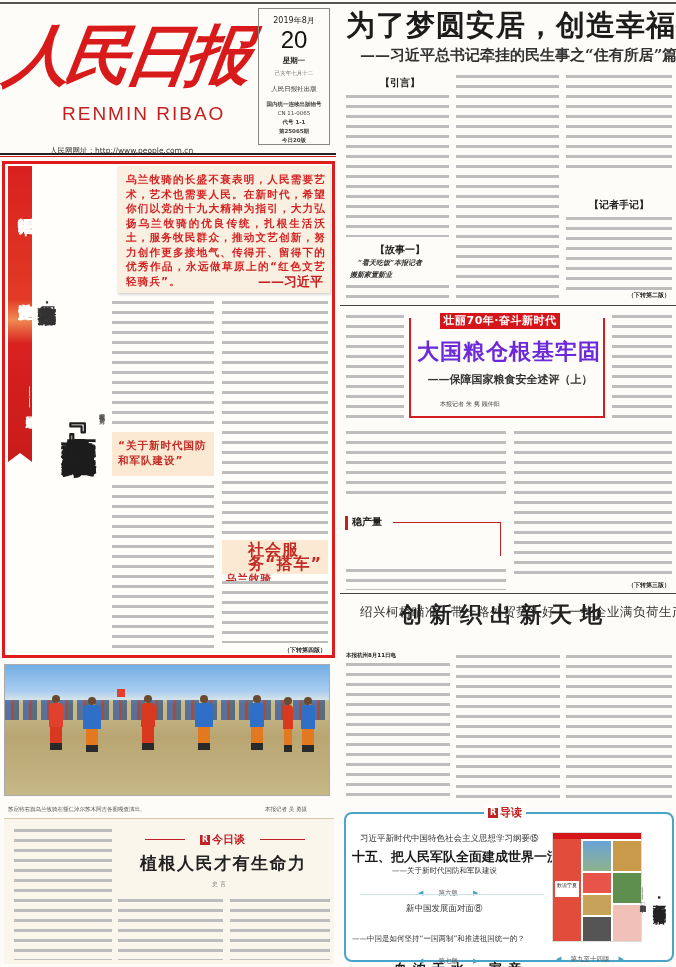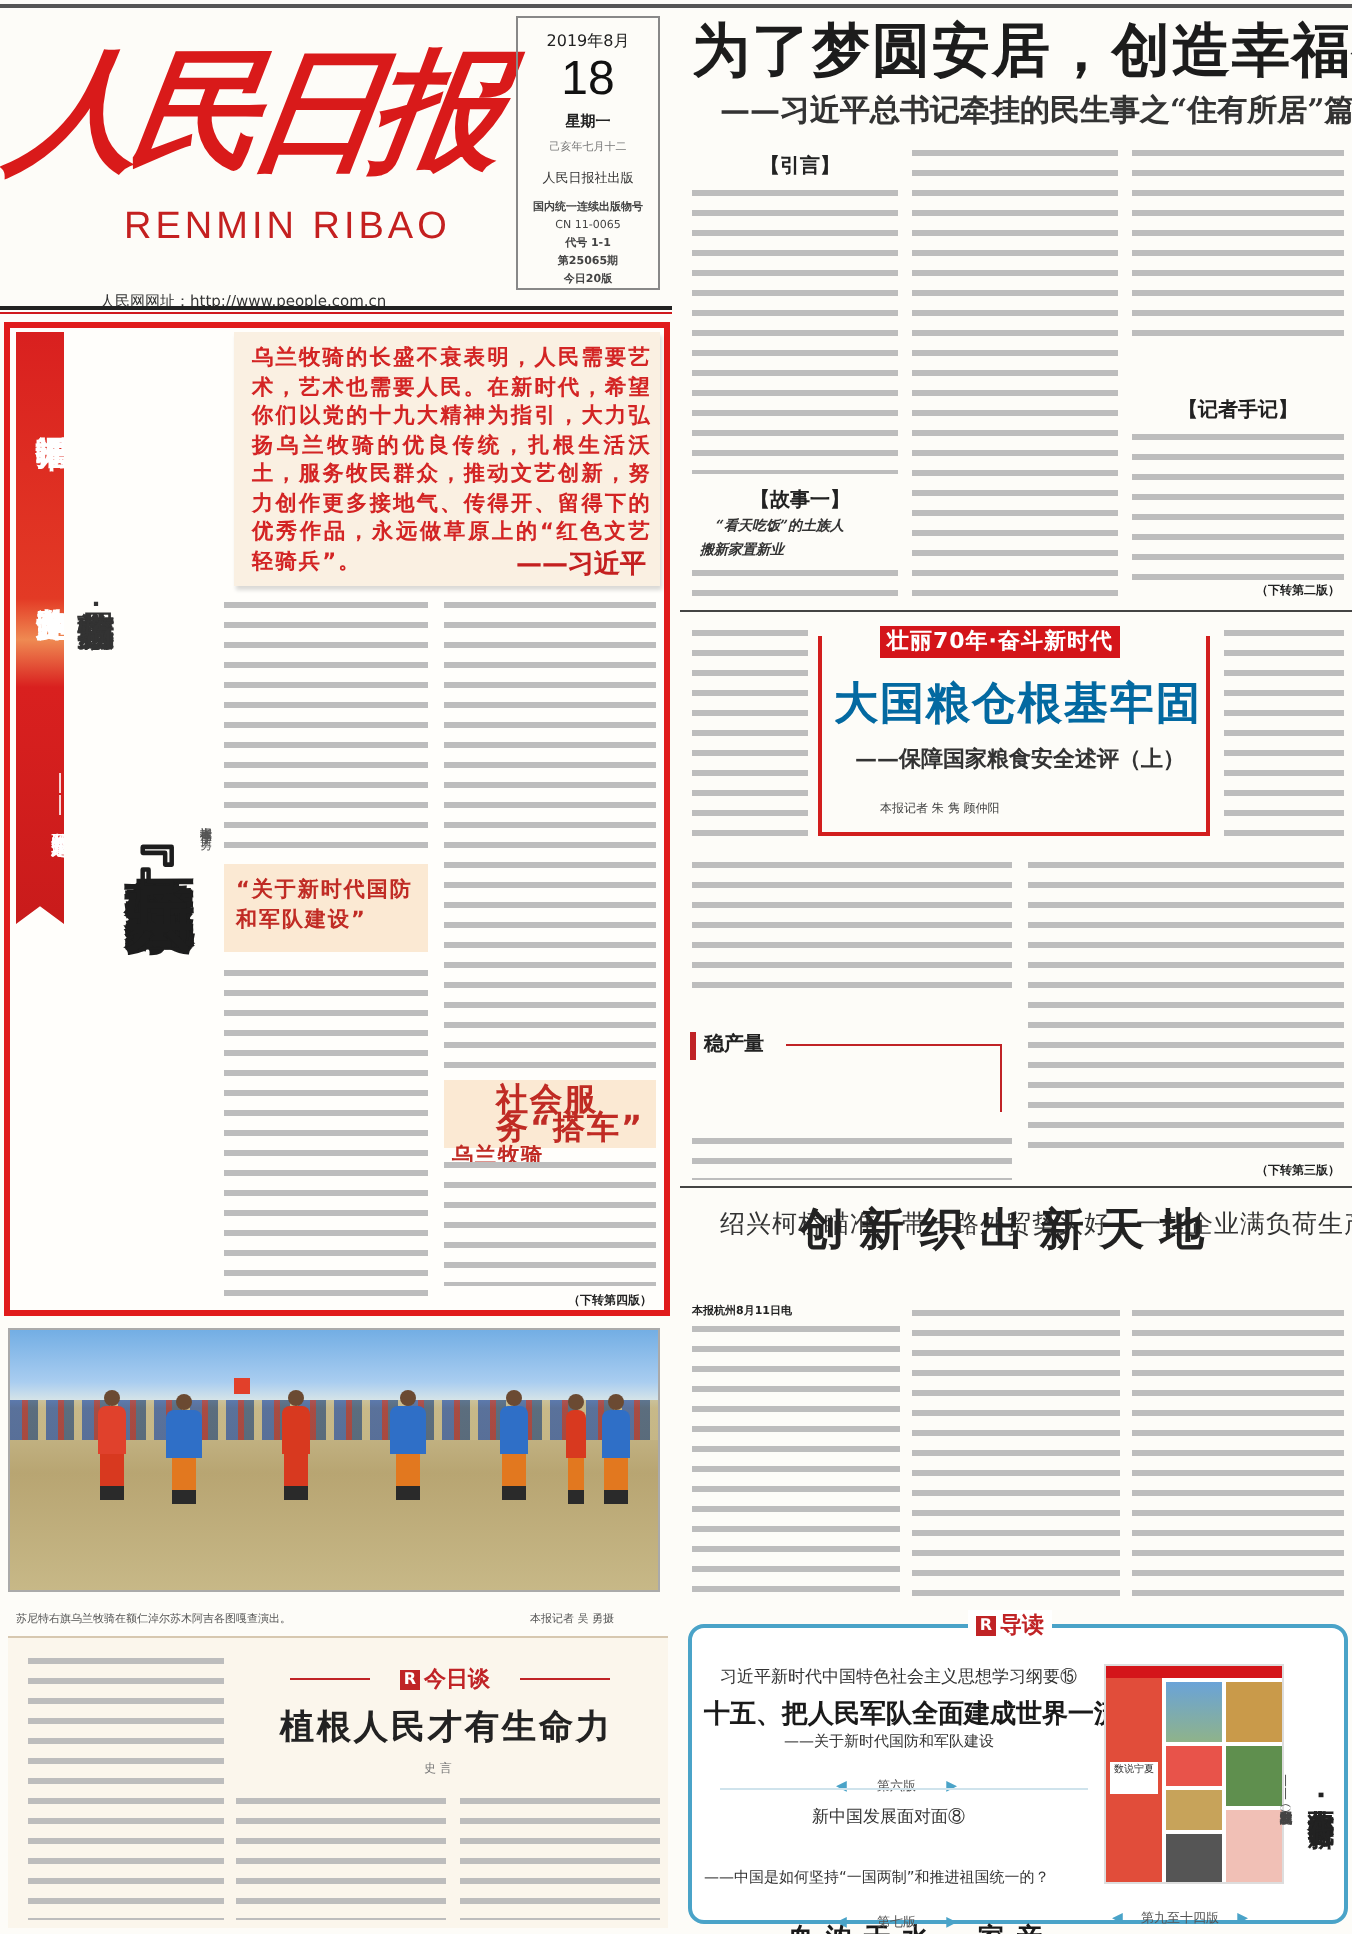--- a/index.html
+++ b/index.html
@@ -69,21 +69,21 @@
   
   .comment-box { left: 4px; top: 818px; width: 330px; height: 146px; background: #fbf6ec; border-top: 1px solid #d7c8b0; }
   .today-label { left: 200px; top: 832px; color: #c02326; font-weight: bold; font-size: 11px; }
   .r-badge { display: inline-block; width: 10px; height: 10px; background: #c02326; color: #fff; font-size: 8px; line-height: 10px; text-align: center; margin-right: 2px; vertical-align: 1px; }
   .today-rule { height: 1px; background: #c02326; }
   .comment-title { left: 140px; top: 852px; font-size: 17px; font-weight: bold; color: #222; letter-spacing: 1.5px; }
 
   
   .grain-box { left: 409px; top: 318px; width: 196px; height: 100px; border: 2px solid #d21e1e; border-top: none; }
   .grain-tag { left: 440px; top: 313px; width: 120px; height: 16px; background: #d4151a; color: #fff; font-size: 11px; font-weight: bold; text-align: center; line-height: 16px; letter-spacing: 0.5px; }
-  .grain-title { left: 414px; top: 337px; width: 190px; text-align: center; font-size: 22px; font-weight: bold; color: #0369a1; letter-spacing: 1px; }
+  .grain-title { left: 414px; top: 337px; width: 190px; text-align: center; font-size: 22px; font-weight: bold; color: #6d28d9; letter-spacing: 1px; }
   .grain-sub { left: 425px; top: 372px; width: 170px; text-align: center; font-family: "DejaVu Serif", serif; font-size: 11px; font-weight: bold; color: #333; }
   .grain-byline { left: 440px; top: 400px; font-size: 6px; color: #444; }
 
   .stable-box { left: 345px; top: 512px; width: 158px; height: 50px; }
 
   .shaoxing-kicker { left: 360px; top: 604px; font-family: "DejaVu Serif", serif; font-size: 12.5px; color: #333; letter-spacing: 0.5px; white-space: nowrap; }
   .shaoxing-title { left: 400px; top: 600px; font-family: "DejaVu Serif", serif; font-size: 22px; font-weight: bold; color: #222; letter-spacing: 8px; white-space: nowrap; }
 
   .guide-box { left: 344px; top: 812px; width: 330px; height: 150px; border: 2px solid #4aa3c8; border-radius: 8px; background: #fff; }
   .guide-label { left: 484px; top: 805px; background: #fff; padding: 0 4px; color: #c02326; font-weight: bold; font-size: 11px; }
@@ -104,41 +104,41 @@
 <div class="abs top-rule"></div>
 
 <div class="abs logo">
   <div class="logo-text">人民日报</div>
 </div>
 <div class="abs pinyin">RENMIN RIBAO</div>
 <div class="abs website">人民网网址：http://www.people.com.cn</div>
 
 <div class="abs datebox">
   <div class="ym">2019年8月</div>
-  <div class="day">18</div>
+  <div class="day">20</div>
   <div class="wk">星期一</div>
   <div class="lunar">己亥年七月十二</div>
   <div class="pub">人民日报社出版</div>
   <div class="small b" style="margin-top:6px">国内统一连续出版物号</div>
   <div class="small">CN 11-0065</div>
   <div class="small b">代号 1-1</div>
   <div class="small b">第25065期</div>
   <div class="small b">今日20版</div>
 </div>
 
 <div class="abs hrule-red"></div>
 <div class="abs hrule-red2"></div>
 
 <div class="abs lead-title">为了梦圆安居，创造幸福生活</div>
 <div class="abs lead-sub">——习近平总书记牵挂的民生事之“住有所居”篇</div>
 
 <div class="abs sec-head" style="left:352px;top:76px;width:96px;font-size:10px;">【引言】</div>
 <div class="abs col gray-fill" style="left:346px;top:92px;width:103px;height:145px;"></div>
 <div class="abs sec-head" style="left:352px;top:243px;width:96px;font-size:10px;">【故事一】</div>
-<div class="abs" style="left:358px;top:258px;font-family:'DejaVu Serif',serif;font-size:7px;font-weight:bold;color:#333;font-style:italic;">“看天吃饭”的土族人</div>
+<div class="abs" style="left:358px;top:258px;font-family:'DejaVu Serif',serif;font-size:7px;font-weight:bold;color:#333;font-style:italic;">“看天吃饭”本报记者</div>
 <div class="abs" style="left:350px;top:270px;font-family:'DejaVu Serif',serif;font-size:7px;font-weight:bold;color:#333;font-style:italic;">搬新家置新业</div>
 <div class="abs col gray-fill" style="left:346px;top:282px;width:103px;height:20px;"></div>
 
 <div class="abs col gray-fill" style="left:456px;top:72px;width:103px;height:228px;"></div>
 
 <div class="abs col gray-fill" style="left:566px;top:72px;width:106px;height:100px;"></div>
 <div class="abs sec-head" style="left:566px;top:198px;width:106px;font-size:10px;">【记者手记】</div>
 <div class="abs col gray-fill" style="left:566px;top:214px;width:106px;height:76px;"></div>
 <div class="abs continued" style="left:628px;top:291px;">（下转第二版）</div>
 

